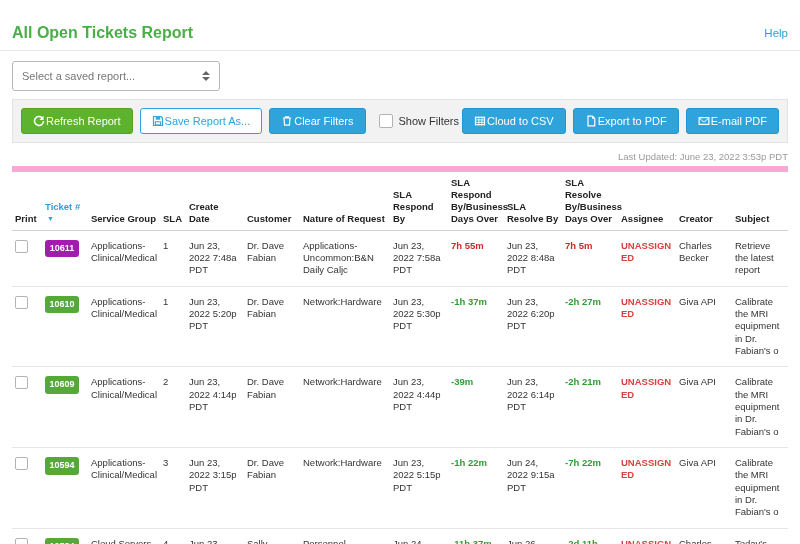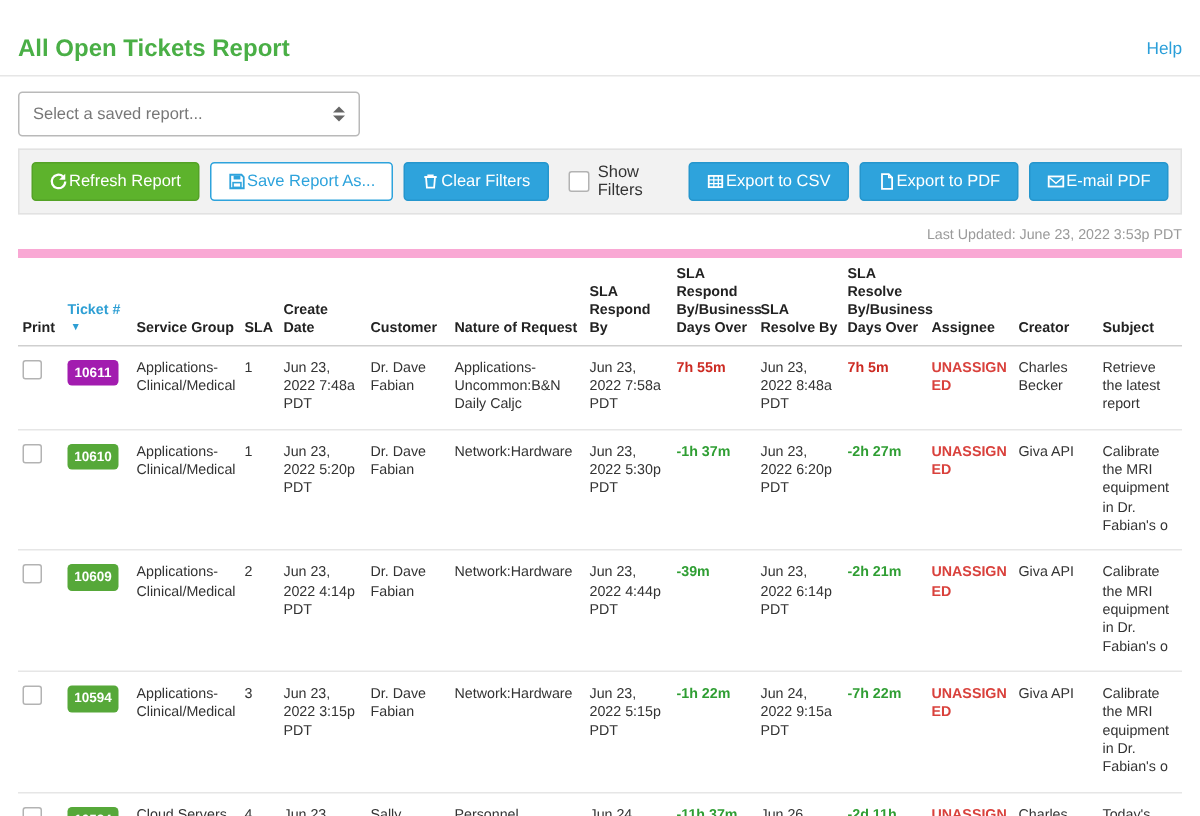--- a/index.html
+++ b/index.html
@@ -8,21 +8,21 @@
   .page { width: 800px; height: 544px; overflow: hidden; }
 
   
   .topbar { display: flex; justify-content: space-between; align-items: center;
     padding: 24px 12px 8px 12px; border-bottom: 1px solid #e6e6e6; }
   .page-title { font-size: 16px; font-weight: bold; color: #4aaf46; }
   .help-link { font-size: 11.5px; color: #2b9fd9; text-decoration: none; cursor: pointer; }
 
   
   .select-row { padding: 10px 12px 8px 12px; }
-  .fake-select { width: 228px; height: 30px; border: 1px solid #b9b9b9; border-radius: 3px;
+  .fake-select { width: 208px; height: 30px; border: 1px solid #b9b9b9; border-radius: 3px;
     background: #fff; display: flex; align-items: center; justify-content: space-between;
     padding: 0 9px; font-size: 11px; color: #777; cursor: pointer; }
   .carets { display: flex; flex-direction: column; align-items: center; }
   .caret-up { width: 0; height: 0; border-left: 4px solid transparent;
     border-right: 4px solid transparent; border-bottom: 4px solid #666; margin-bottom: 2px; }
   .caret-down { width: 0; height: 0; border-left: 4px solid transparent;
     border-right: 4px solid transparent; border-top: 4px solid #666; }
 
   
   .toolbar { margin: 0 12px; background: #f2f2f2; border: 1px solid #e2e2e2;
@@ -127,21 +127,21 @@
       </label>
     </div>
     <div class="tb-right">
       <button class="btn btn-blue">
         <span>
             <svg width="12" height="12" viewBox="0 0 16 16">
               <rect x="2" y="3" width="12" height="10" fill="none" stroke="#fff" stroke-width="1.6"></rect>
               <path d="M2 6.5h12M2 9.8h12M6.5 3v10M10.5 3v10" stroke="#fff" stroke-width="1.1" fill="none"></path>
             </svg>
           </span>
-        <span>Export to CSV</span>
+        <span>Cloud to CSV</span>
       </button>
       <button class="btn btn-blue">
         <span>
             <svg width="12" height="12" viewBox="0 0 16 16">
               <path d="M4 1.5h6l3 3v10H4z" fill="none" stroke="#fff" stroke-width="1.6"></path>
               <path d="M10 1.5v3h3" fill="none" stroke="#fff" stroke-width="1.3"></path>
             </svg>
           </span>
         <span>Export to PDF</span>
       </button>

